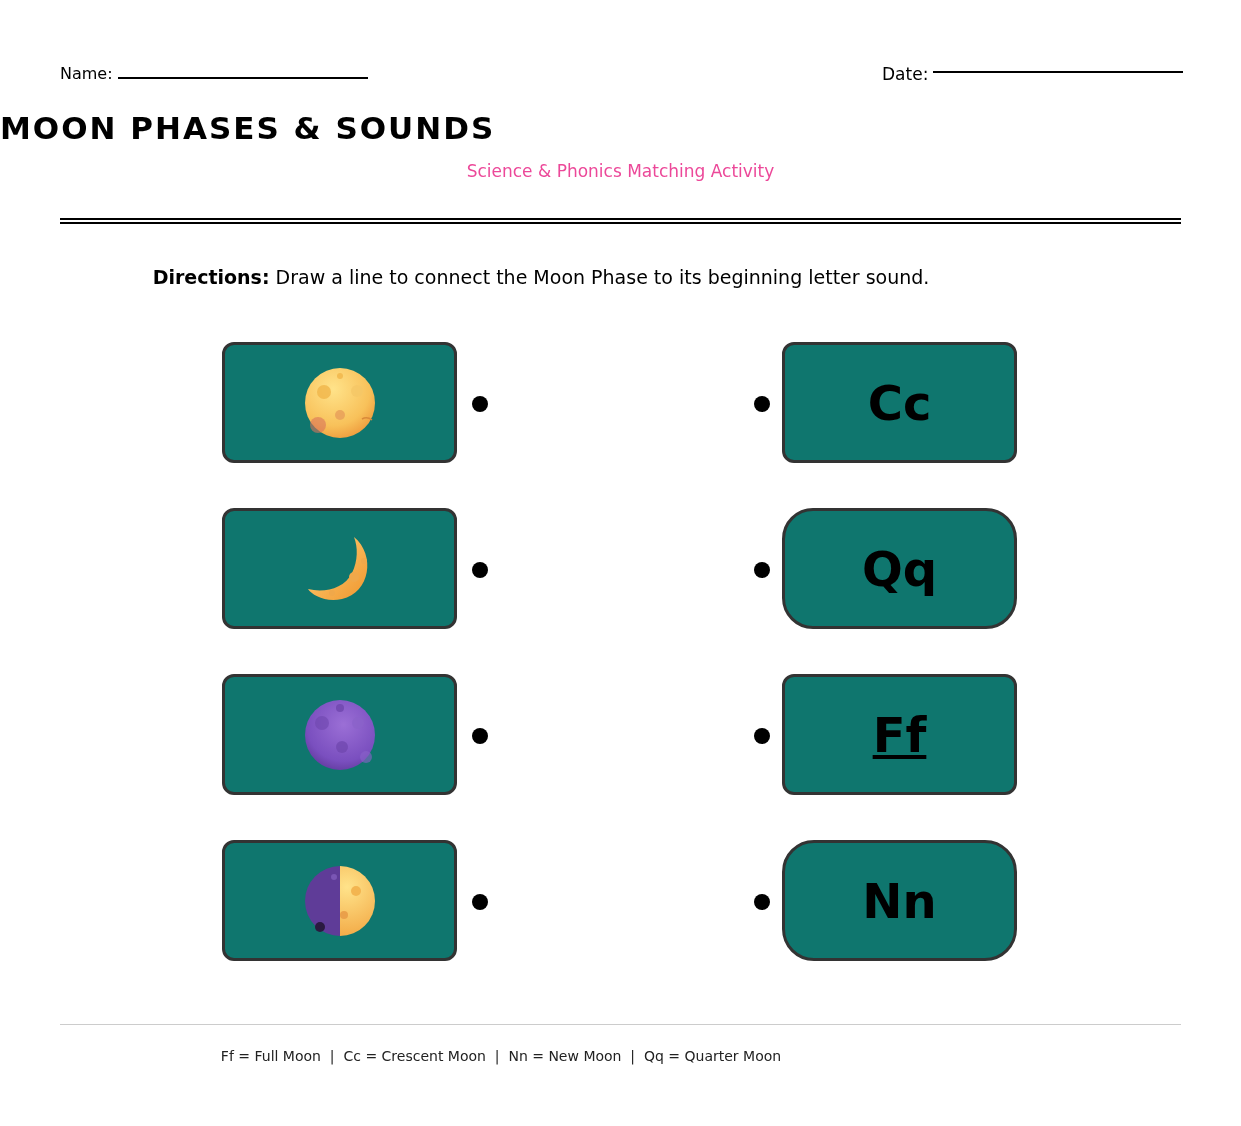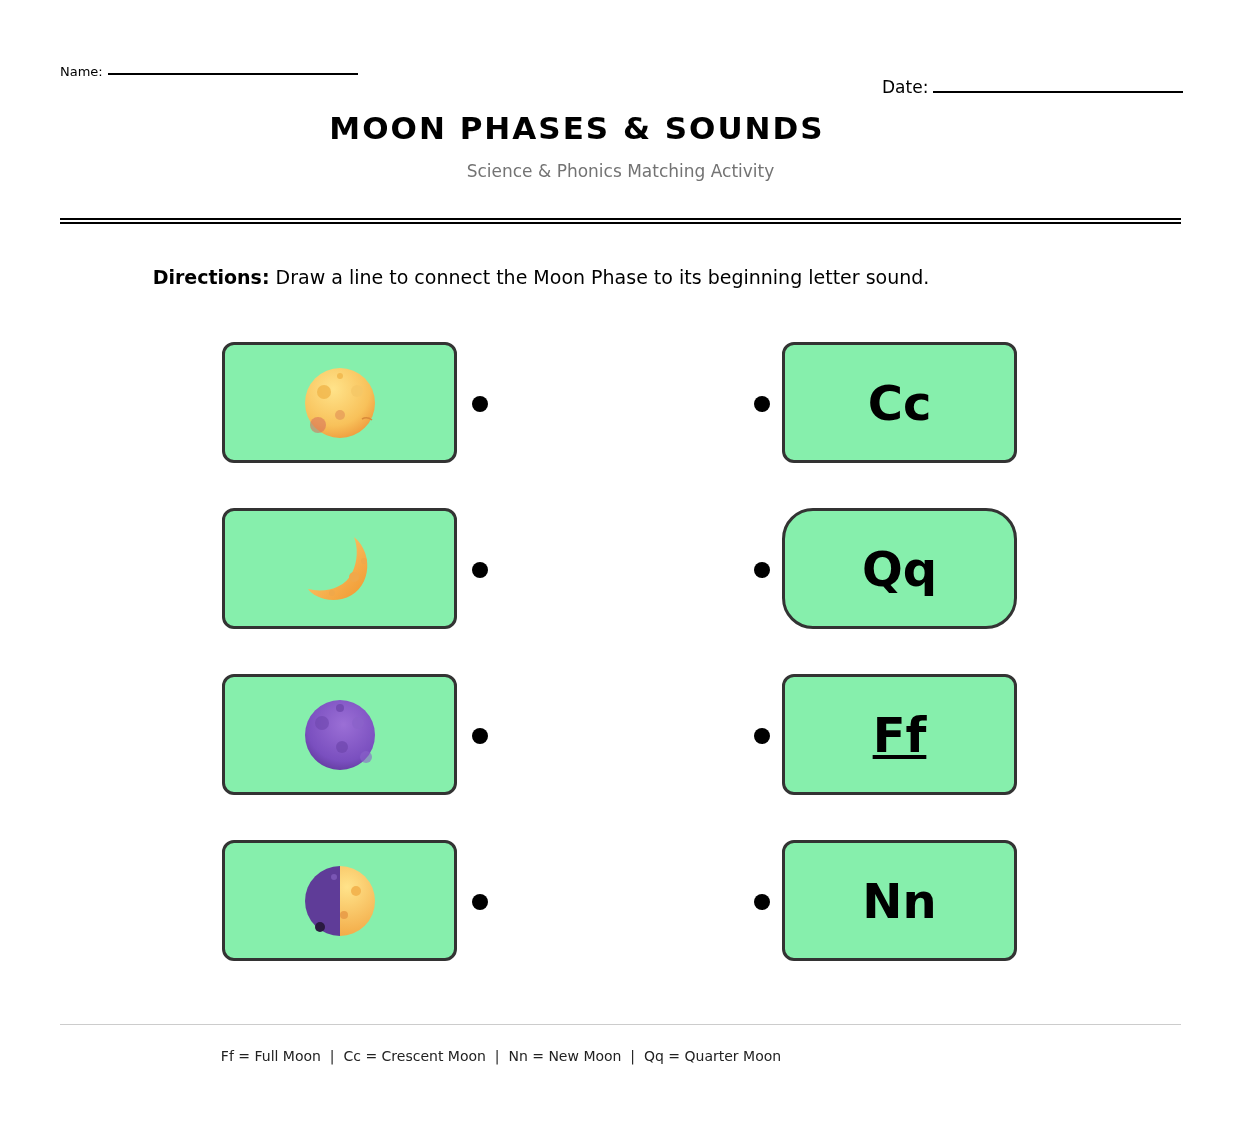--- a/index.html
+++ b/index.html
@@ -1,27 +1,27 @@
 <!DOCTYPE html>
 <html><head>
   <meta charset="utf-8">
   <style>
     html, body { margin: 0; padding: 0; background: #ffffff; }
     body { width: 1241px; height: 1126px; position: relative; font-family: "DejaVu Sans", sans-serif; color: #000; overflow: hidden; }
-    .name-field { position: absolute; left: 60px; top: 64px; font-size: 13px; display: flex; align-items: flex-end; }
-    .date-field { position: absolute; left: 882px; top: 77px; font-size: 17px; display: flex; align-items: flex-end; }
+    .name-field { position: absolute; left: 60px; top: 64px; font-size: 16px; display: flex; align-items: flex-end; }
+    .date-field { position: absolute; left: 882px; top: 64px; font-size: 17px; display: flex; align-items: center; }
     .fill-line { display: inline-block; height: 0; border-bottom: 2px solid #000; margin-left: 5px; margin-bottom: 4px; }
     .name-field .fill-line { width: 250px; }
     .date-field .fill-line { width: 250px; }
-    .title { position: absolute; left: 0; width: 1154px; top: 110px; text-align: center; font-size: 31px; font-weight: bold; letter-spacing: 2px; }
-    .subtitle { position: absolute; left: 0; width: 1241px; top: 161px; text-align: center; font-size: 17px; color: #737373; }
+    .title { position: absolute; left: 0; width: 1154px; top: 110px; text-align: left; font-size: 31px; font-weight: bold; letter-spacing: 2px; }
+    .subtitle { position: absolute; left: 0; width: 1241px; top: 161px; text-align: center; font-size: 17px; color: #ec4899; }
     .double-rule { position: absolute; left: 60px; top: 218px; width: 1121px; height: 2px; border-top: 2px solid #000; border-bottom: 2px solid #000; }
     .directions { position: absolute; left: 0; width: 1082px; top: 266px; text-align: center; font-size: 19px; }
     .directions b { font-weight: bold; }
-    .card { position: absolute; width: 235px; height: 121px; border: 3px solid #333; border-radius: 12px; box-sizing: border-box; background: #86efac; display: flex; align-items: center; justify-content: center; }
+    .card { position: absolute; width: 235px; height: 121px; border: 3px solid #333; border-radius: 12px; box-sizing: border-box; background: #0f766e; display: flex; align-items: center; justify-content: center; }
     .card.left { left: 222px; }
     .card.right { left: 782px; }
     .letter { font-size: 48px; font-weight: bold; }
     .dot { position: absolute; width: 16px; height: 16px; border-radius: 50%; background: #000; }
     .dot.left { left: 472px; }
     .dot.right { left: 754px; }
     .moon { width: 72px; height: 72px; display: block; }
     .footer-rule { position: absolute; left: 60px; top: 1024px; width: 1121px; height: 0; border-top: 1px solid #ccc; }
     .footer { position: absolute; left: 0; width: 1002px; top: 1048px; text-align: center; font-size: 14px; color: #222; }
   </style>
@@ -133,18 +133,18 @@
 <div class="card right" style="top:508px;border-radius:31px;">
   <span class="letter">Qq</span>
 </div>
 
 <div class="dot right" style="top:728px;"></div>
 <div class="card right" style="top:674px;text-decoration:underline;">
   <span class="letter">Ff</span>
 </div>
 
 <div class="dot right" style="top:894px;"></div>
-<div class="card right" style="top:840px;">
+<div class="card right" style="top:840px;border-radius:32px;">
   <span class="letter">Nn</span>
 </div>
 
 <div class="footer-rule"></div>
 <div class="footer" style="white-space:pre;">Ff = Full Moon  |  Cc = Crescent Moon  |  Nn = New Moon  |  Qq = Quarter Moon</div>
 
 </body></html>

